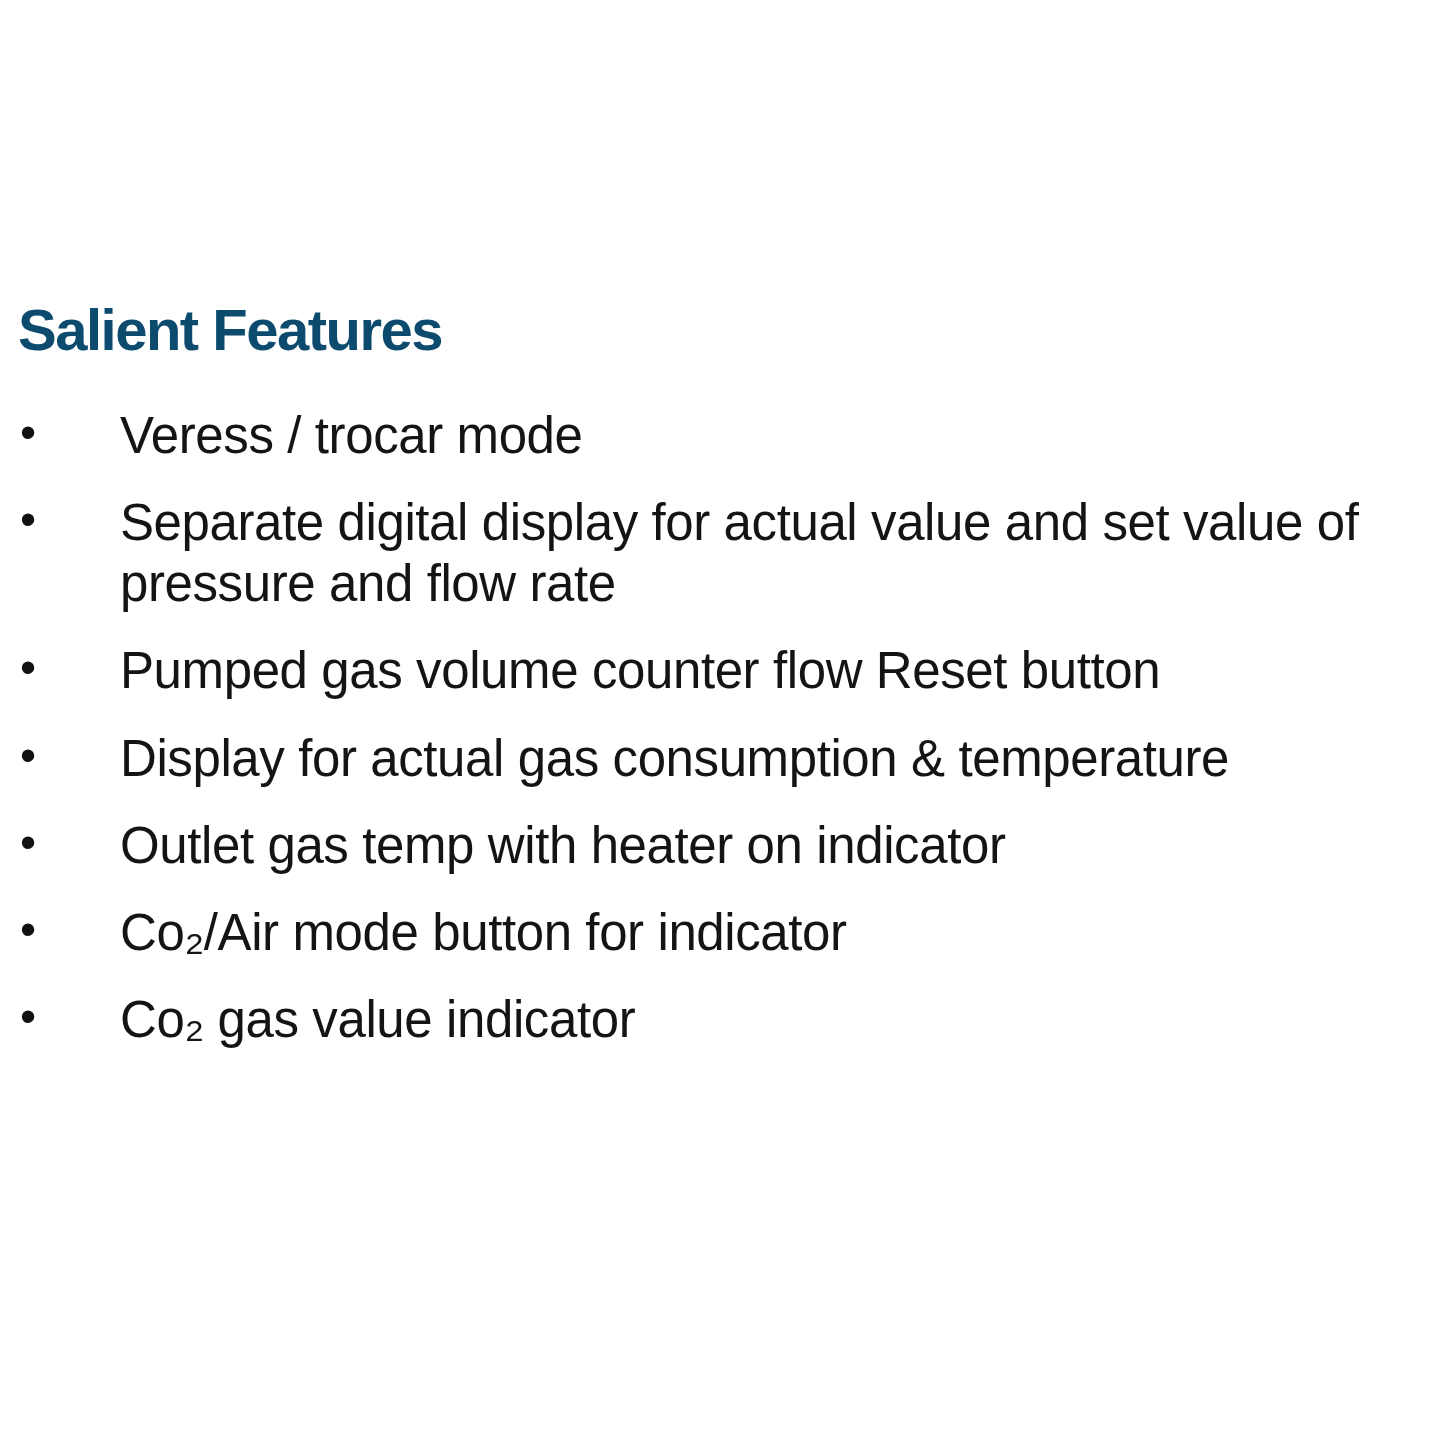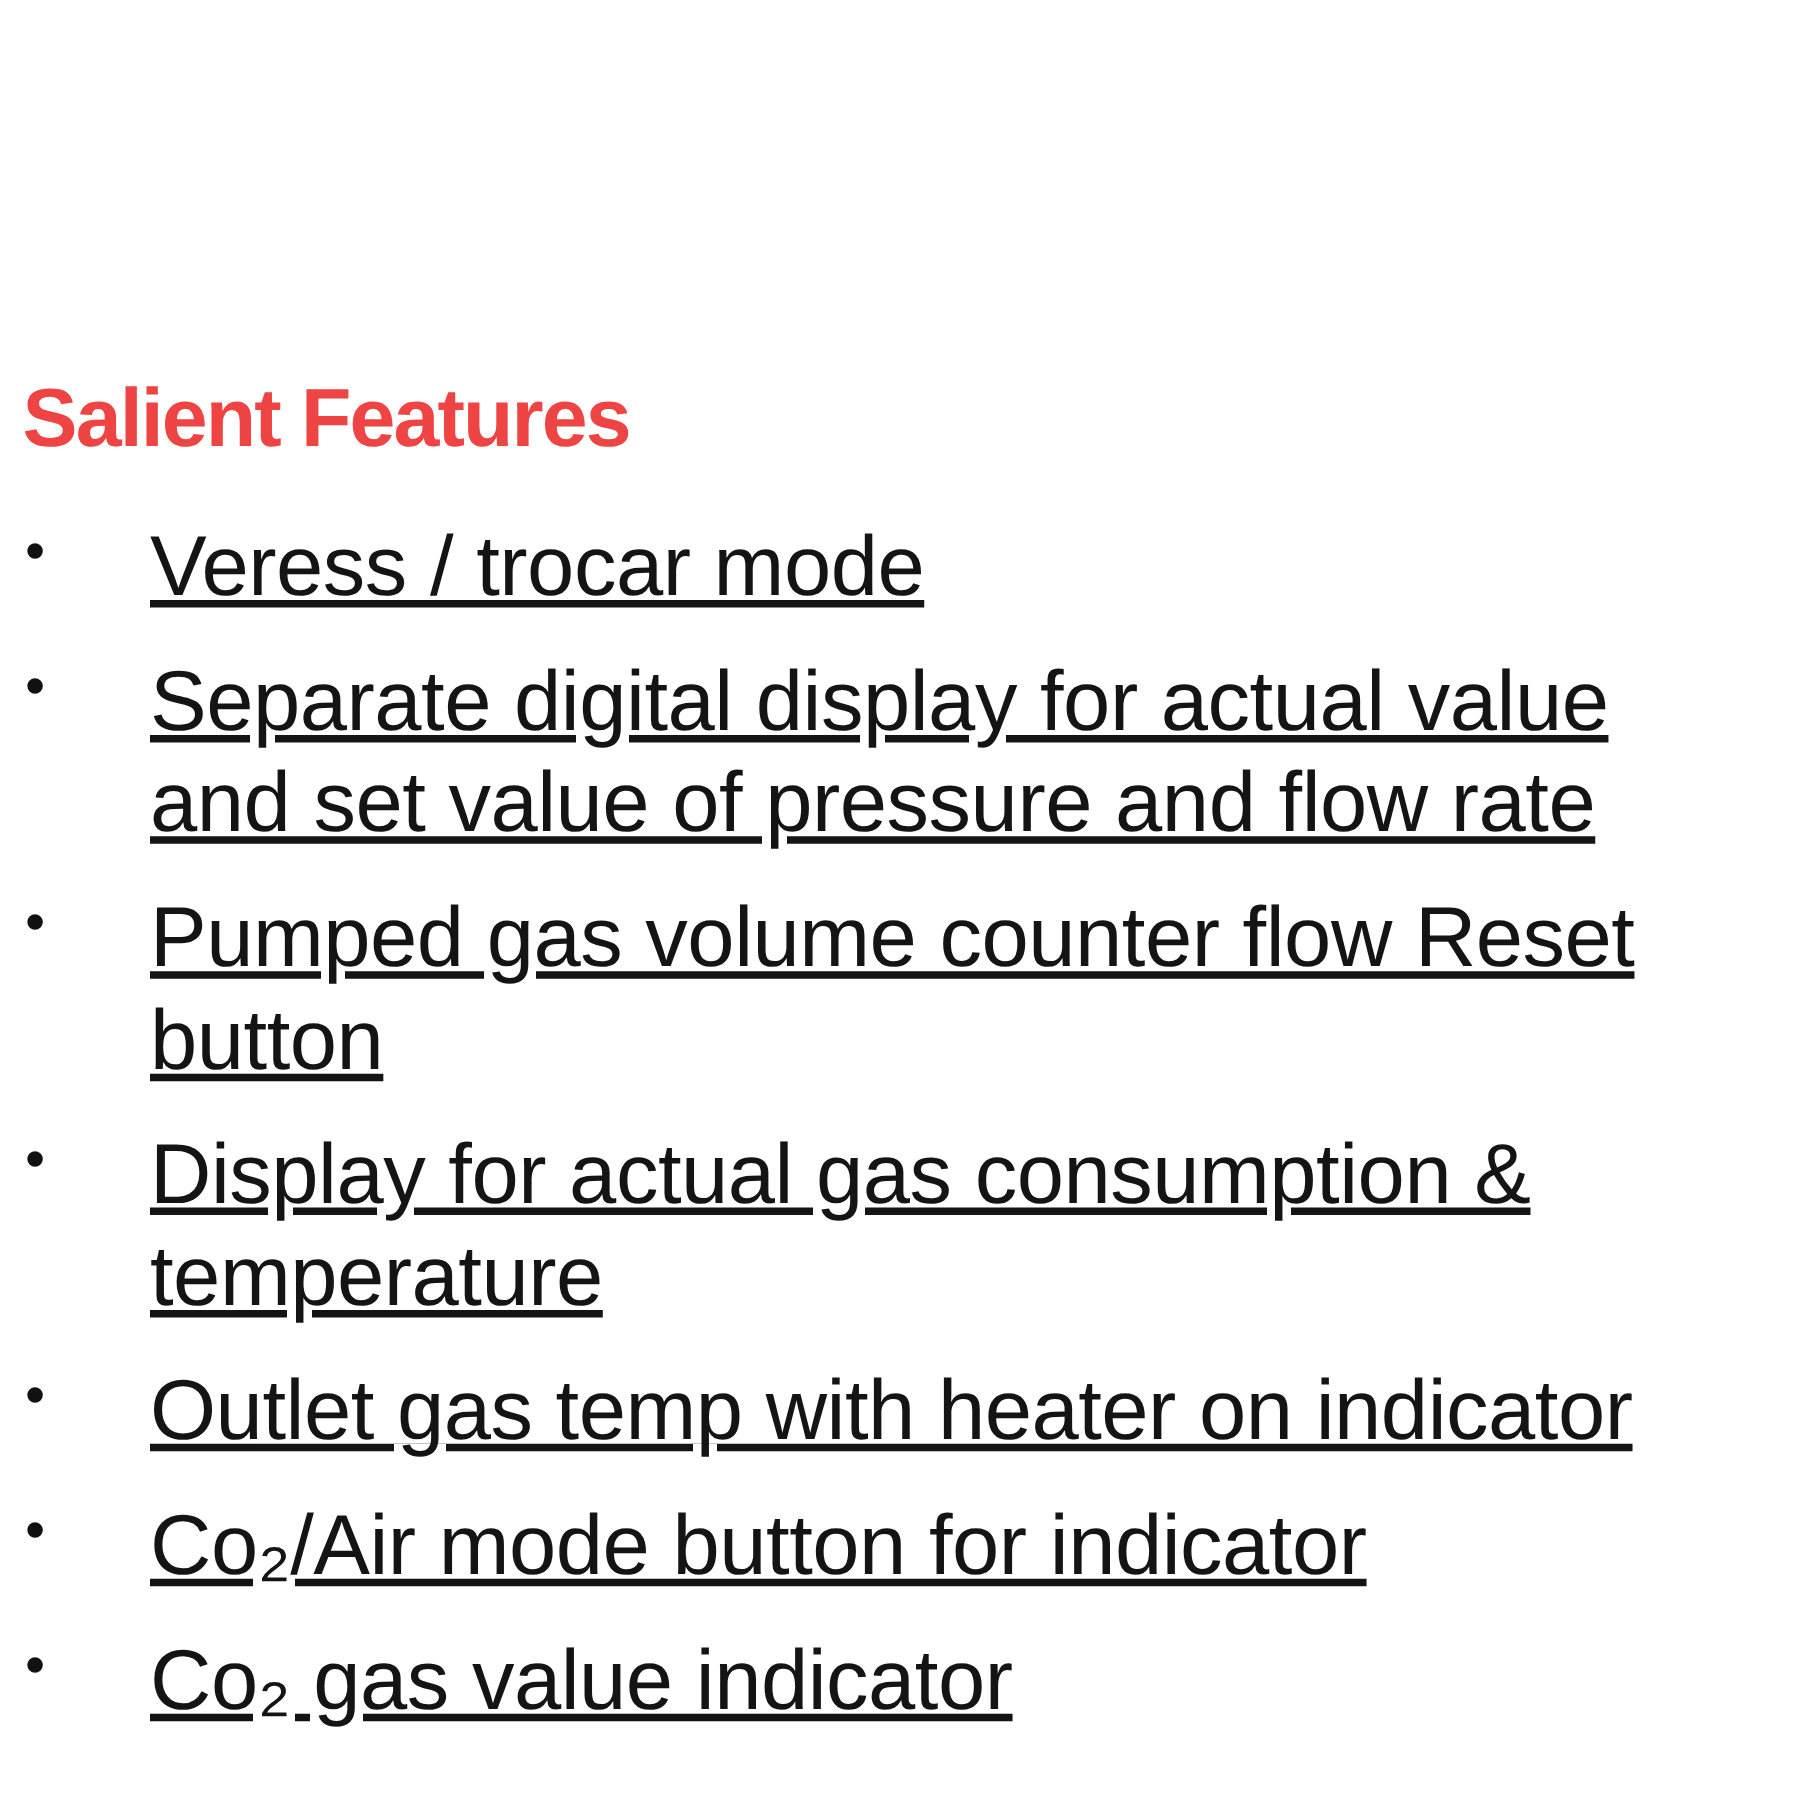--- a/index.html
+++ b/index.html
@@ -16,27 +16,27 @@
   }
   .slide {
     position: relative;
     width: 1445px;
     height: 1445px;
     background: #ffffff;
     box-sizing: border-box;
     padding: 300px 40px 40px 10px;
   }
   .slide-title {
-    font-size: 66px;
+    font-size: 58px;
     font-weight: 700;
     letter-spacing: -1.5px;
     line-height: 1.05;
     margin: 0 0 44px 0;
     padding-left: 8px;
-    color: #ef4444;
+    color: #0c4a6e;
   }
   ul.feature-list {
     list-style: none;
     margin: 0;
     padding: 0;
   }
   ul.feature-list li {
     position: relative;
     display: flex;
     align-items: flex-start;
@@ -48,27 +48,26 @@
     width: 110px;
     text-align: left;
     padding-left: 10px;
     font-size: 46px;
     line-height: 1.18;
     color: #111;
     box-sizing: border-box;
   }
   .item-text {
     flex: 1 1 auto;
-    font-size: 68px;
+    font-size: 51px;
     font-weight: 400;
     line-height: 1.2;
     color: #141414;
     letter-spacing: -0.4px;
     max-width: 1300px;
-    text-decoration: underline;
   }
 </style>
 </head>
 <body>
 
 <div class="slide">
   <h1 class="slide-title">Salient Features</h1>
 
   <ul class="feature-list">
     <li>

